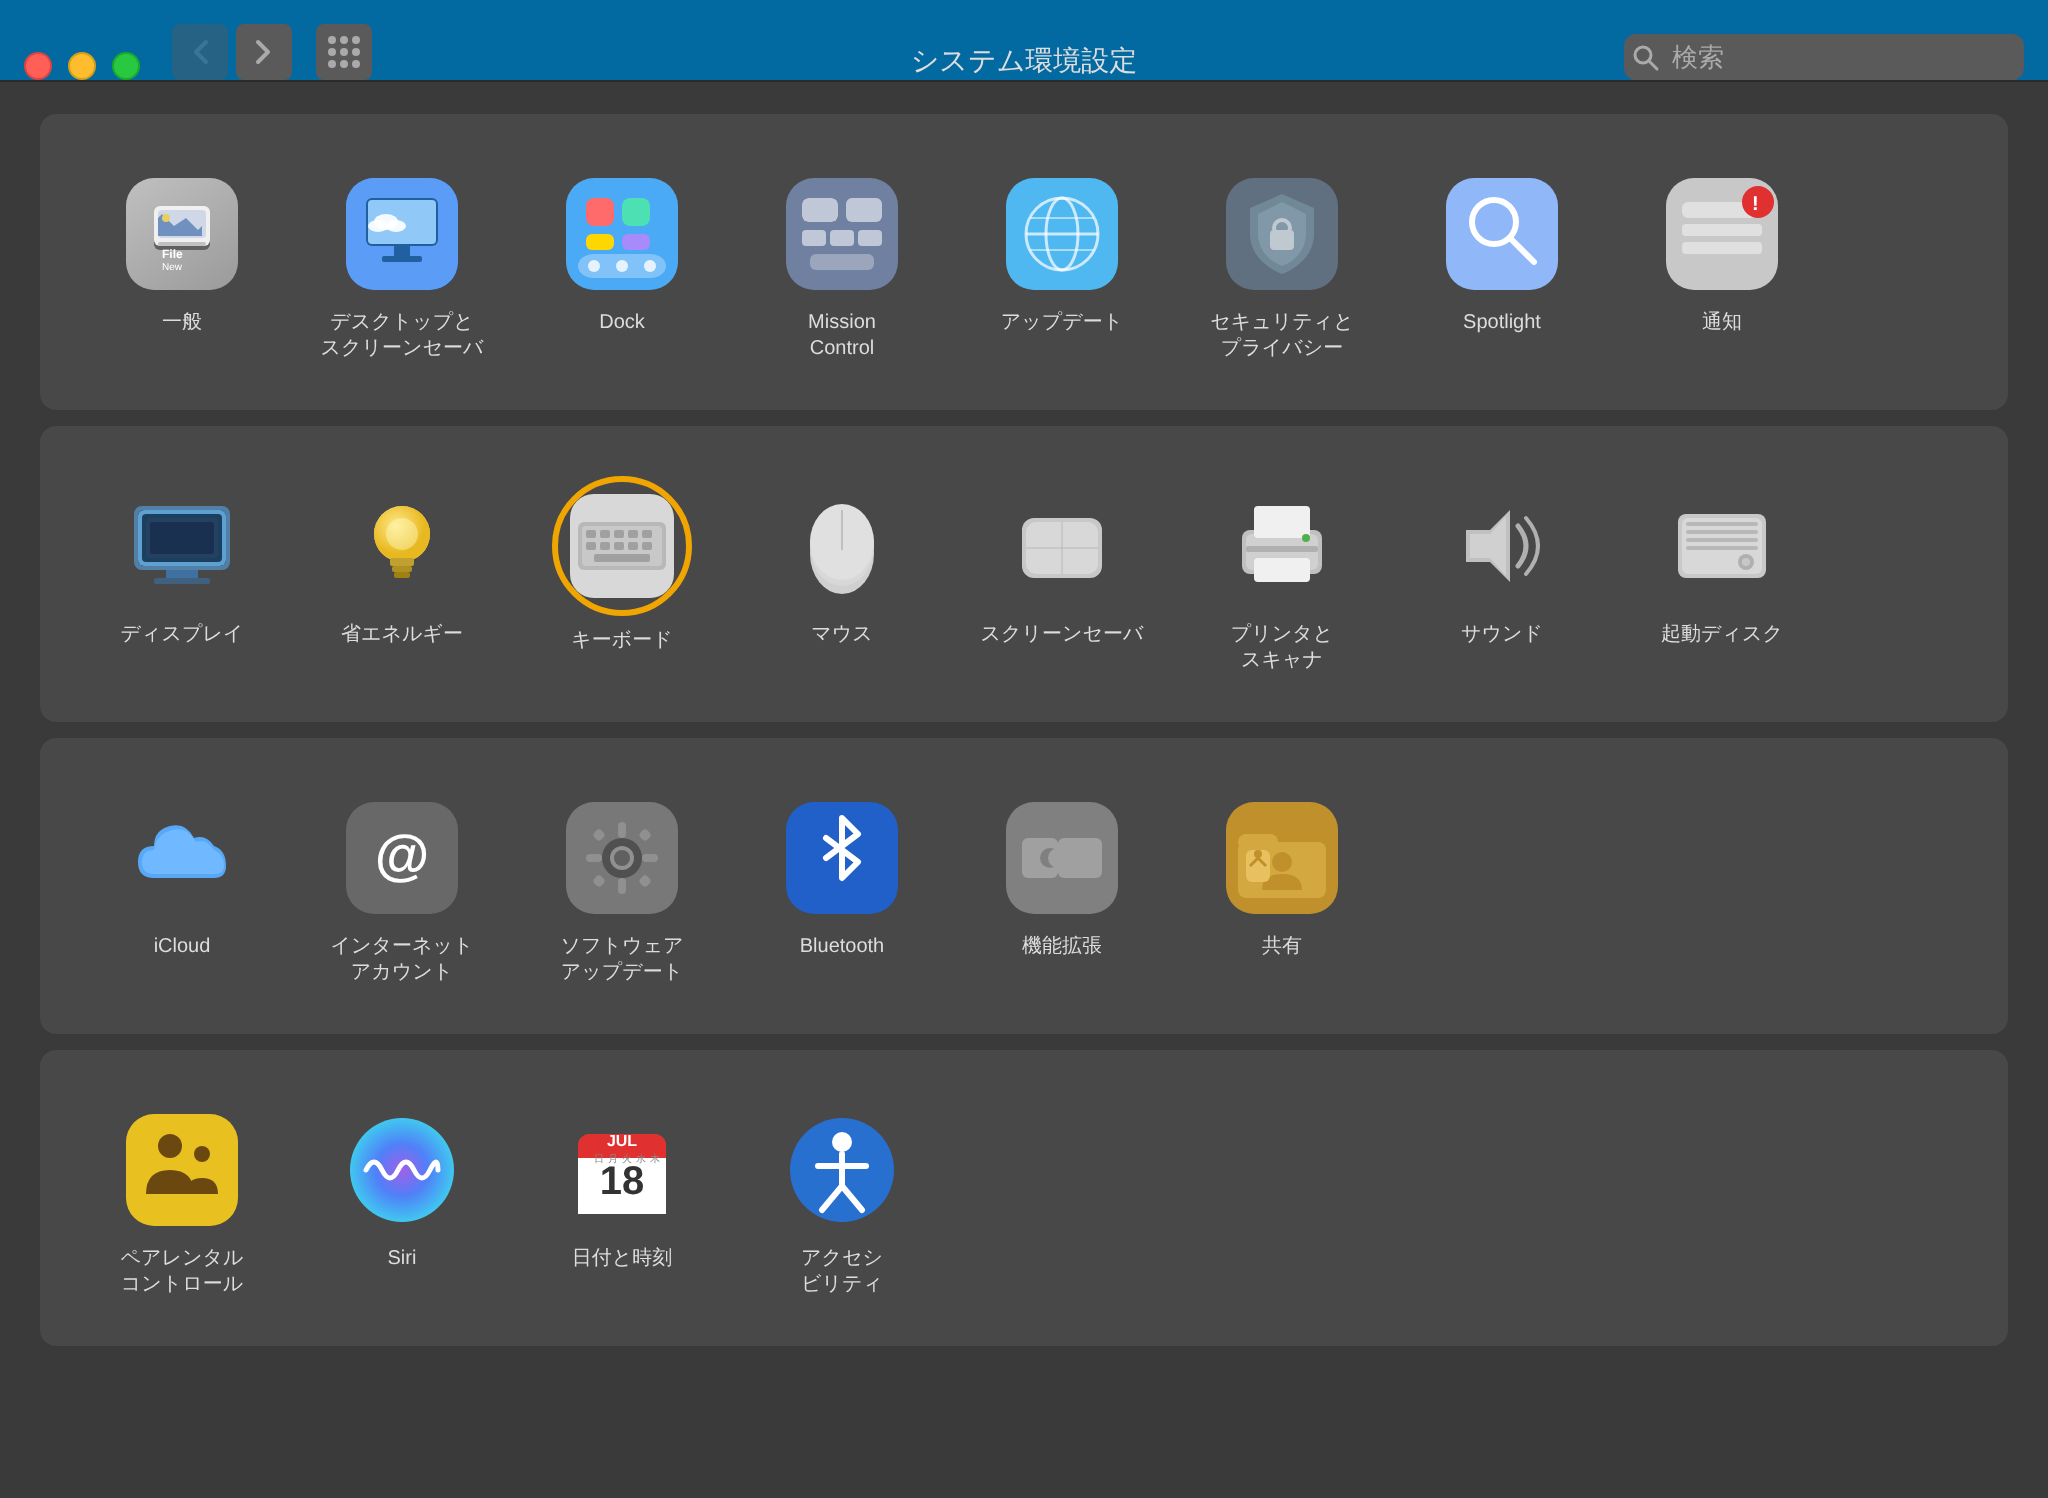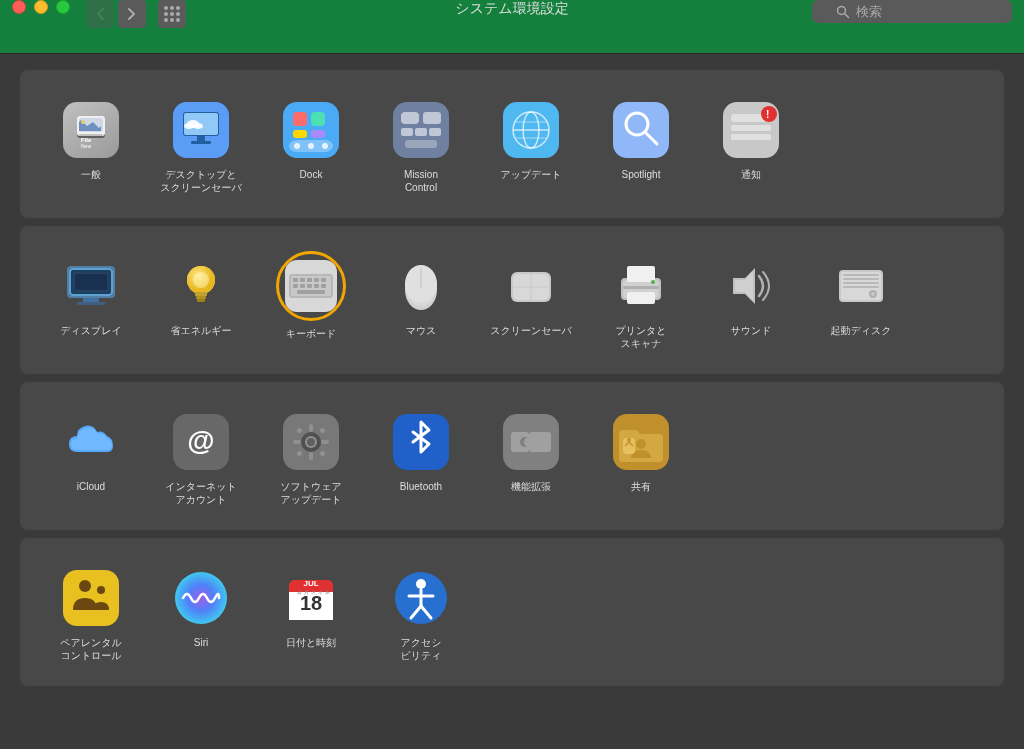--- a/index.html
+++ b/index.html
@@ -6,24 +6,24 @@
     body {
       width: 1024px;
       height: 749px;
       background: #3a3a3a;
       font-family: -apple-system, "Helvetica Neue", Arial, sans-serif;
       overflow: hidden;
     }
 
     
     .titlebar {
-      background: #15803d;
-      height: 54px;
-      display: flex;
-      align-items: flex-start;
+      background: #0369a1;
+      height: 41px;
+      display: flex;
+      align-items: flex-end;
       padding: 0 12px;
       border-bottom: 1px solid #2a2a2a;
       position: relative;
     }
     .traffic-lights {
       display: flex;
       gap: 8px;
       align-items: center;
     }
     .traffic-light {
@@ -88,21 +88,21 @@
       font-size: 14px;
       font-weight: 500;
     }
 
     .search-box {
       margin-left: auto;
       display: flex;
       align-items: center;
       background: #5a5a5a;
       border-radius: 6px;
-      padding: 4px 24px;
+      padding: 4px 4px;
       width: 200px;
       gap: 6px;
     }
     .search-box input {
       background: transparent;
       border: none;
       outline: none;
       color: #ddd;
       font-size: 13px;
       width: 100%;
@@ -327,20 +327,32 @@
             <circle cx="28" cy="28" r="18" fill="none" stroke="rgba(255,255,255,0.7)" stroke-width="1.5"></circle>
             <ellipse cx="28" cy="28" rx="8" ry="18" fill="none" stroke="rgba(255,255,255,0.7)" stroke-width="1.5"></ellipse>
             <line x1="10" y1="28" x2="46" y2="28" stroke="rgba(255,255,255,0.7)" stroke-width="1.5"></line>
             <line x1="12" y1="20" x2="44" y2="20" stroke="rgba(255,255,255,0.5)" stroke-width="1"></line>
             <line x1="12" y1="36" x2="44" y2="36" stroke="rgba(255,255,255,0.5)" stroke-width="1"></line>
           </svg>
         </div>
         <span class="icon-label">アップデート</span>
       </div>
 
+      <div class="icon-item">
+        <div class="icon-img">
+          <svg width="56" height="56" viewBox="0 0 56 56">
+            <rect width="56" height="56" rx="14" fill="#607080"></rect>
+            <path d="M28 8 L44 15 L44 28 C44 38 36 45 28 48 C20 45 12 38 12 28 L12 15 Z" fill="#708898"></path>
+            <path d="M28 12 L40 18 L40 28 C40 36 34 42 28 44 C22 42 16 36 16 28 L16 18 Z" fill="#8098a8"></path>
+            <rect x="22" y="26" width="12" height="10" rx="2" fill="#c0c8d0"></rect>
+            <rect x="24" y="21" width="8" height="8" rx="4" fill="none" stroke="#c0c8d0" stroke-width="2"></rect>
+          </svg>
+        </div>
+        <span class="icon-label">セキュリティと<br>プライバシー</span>
+      </div>
 
       <div class="icon-item">
         <div class="icon-img">
           <svg width="56" height="56" viewBox="0 0 56 56">
             <rect width="56" height="56" rx="14" fill="#90b8f8"></rect>
             <circle cx="24" cy="22" r="11" fill="none" stroke="white" stroke-width="3"></circle>
             <line x1="32" y1="30" x2="44" y2="42" stroke="white" stroke-width="3" stroke-linecap="round"></line>
           </svg>
         </div>
         <span class="icon-label">Spotlight</span>

